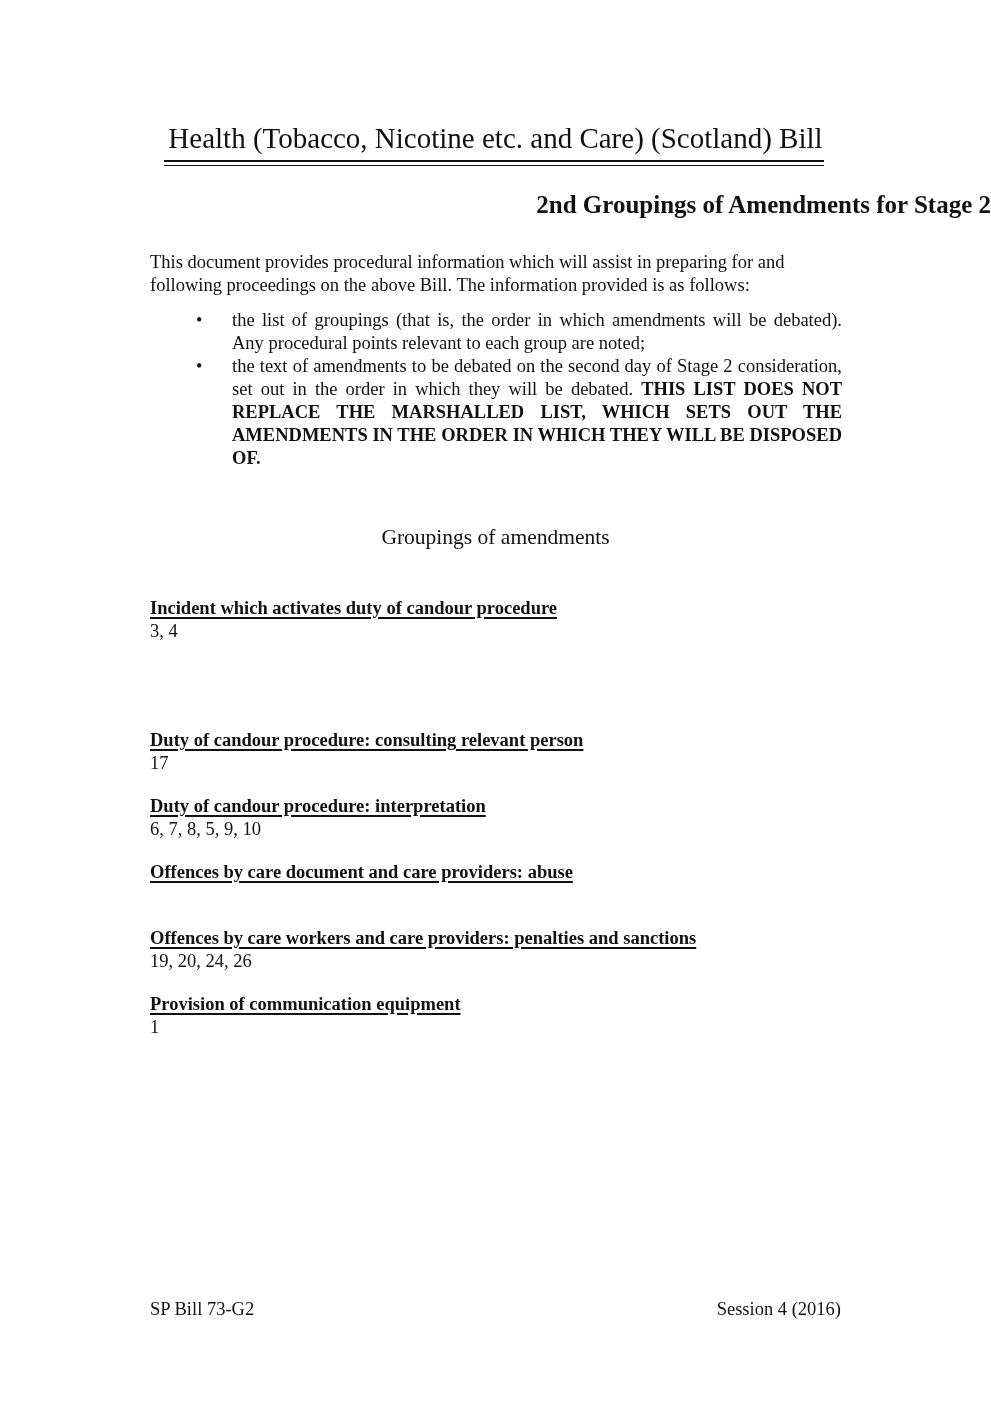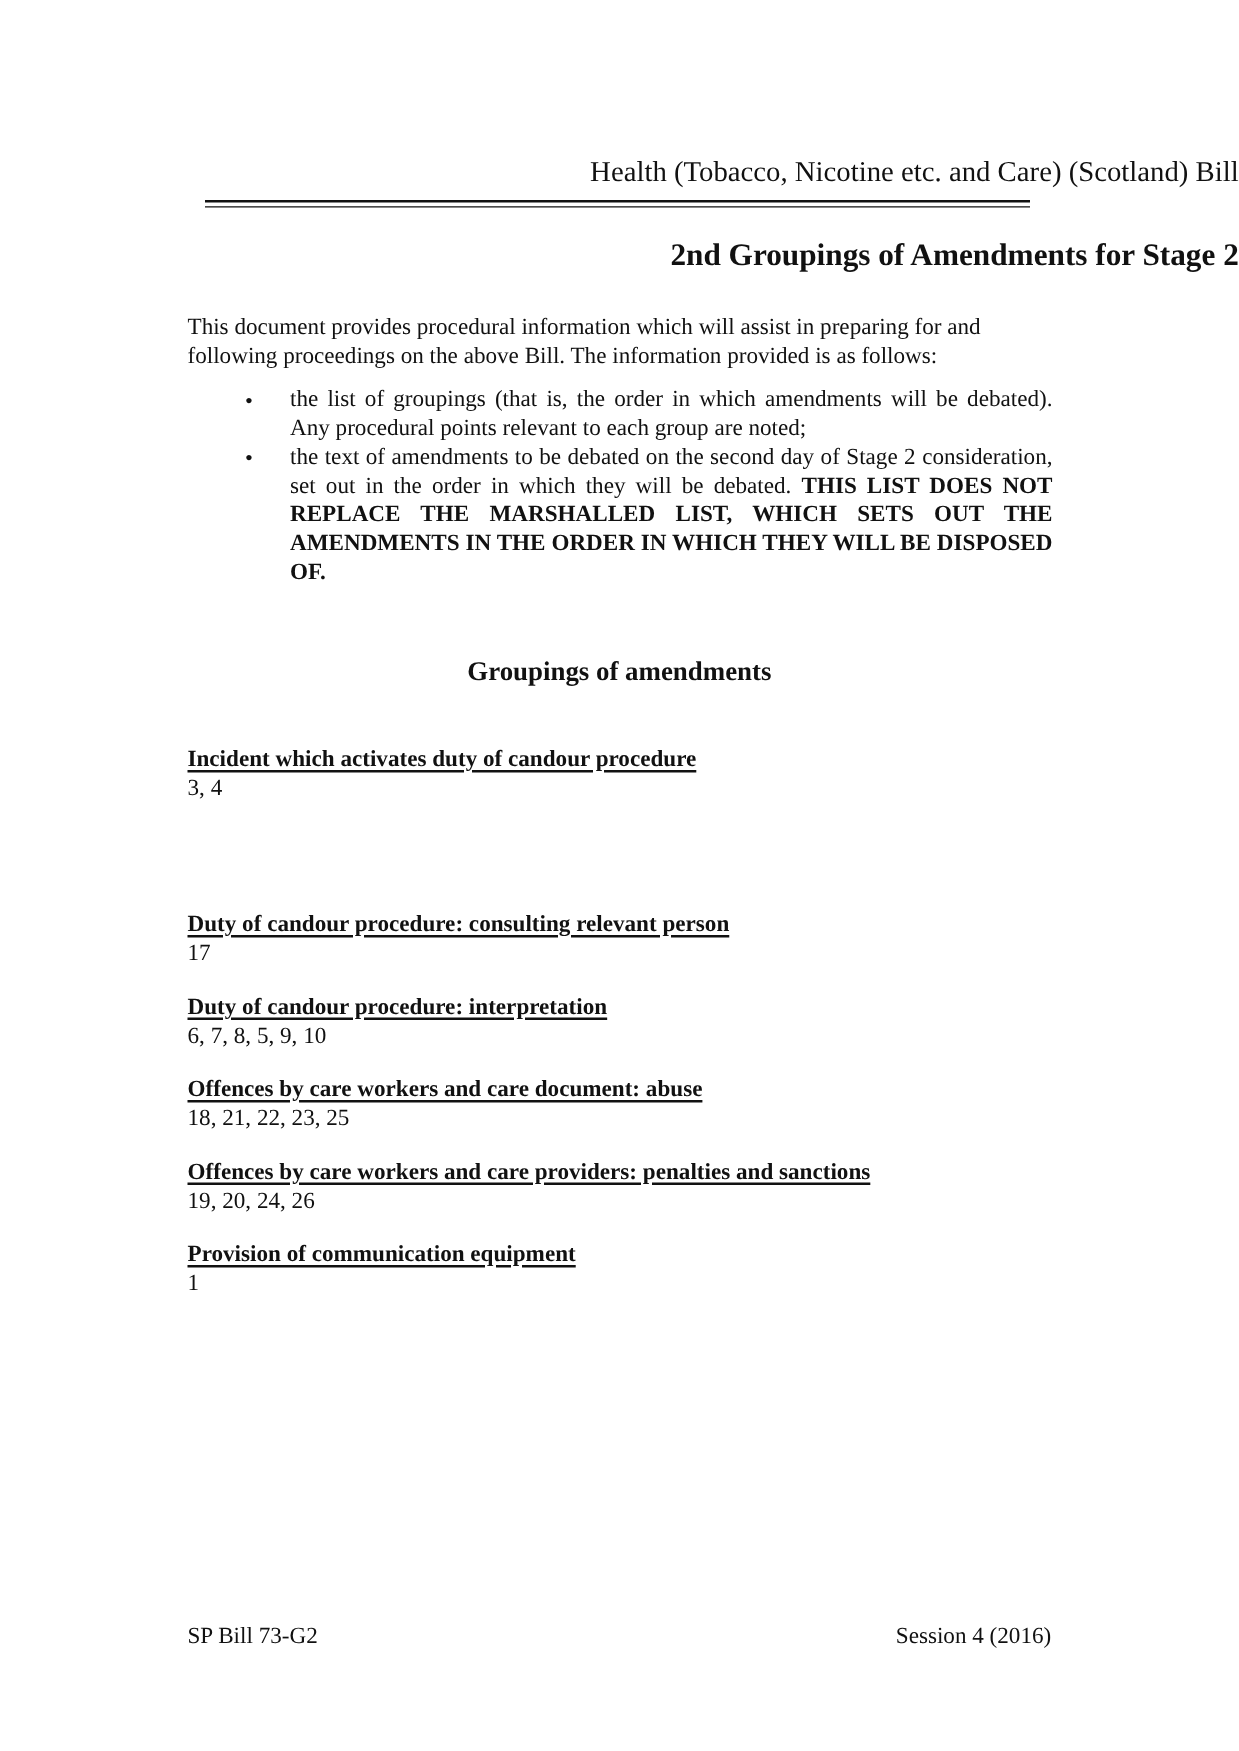--- a/index.html
+++ b/index.html
@@ -2,21 +2,21 @@
 <html><head>
   <meta charset="utf-8">
   <style>
     html, body { margin: 0; padding: 0; background: #ffffff; }
     body {
       width: 991px; height: 1401px; position: relative; overflow: hidden;
       font-family: "Liberation Serif", "DejaVu Serif", serif; color: #111;
     }
     .bill-title {
       position: absolute; left: 0; top: 118px; width: 991px;
-      text-align: right; font-size: 23px; line-height: 40px; margin: 0; font-weight: normal;
+      text-align: center; font-size: 29px; line-height: 40px; margin: 0; font-weight: normal;
     }
     .double-rule {
       position: absolute; left: 164px; top: 160px; width: 660px; height: 3px;
       border-top: 2px solid #111; border-bottom: 1px solid #111;
     }
     .doc-subtitle {
       position: absolute; left: 0; top: 188px; width: 991px;
       text-align: right; font-size: 25px; line-height: 34px; font-weight: bold; margin: 0;
     }
     .intro {
@@ -28,21 +28,21 @@
       list-style: none; margin: 0; padding: 0;
       font-size: 18.5px; line-height: 23px;
     }
     .bullets li { position: relative; text-align: justify; margin: 0; }
     .bullets li .dot {
       position: absolute; left: -36px; top: 0; font-size: 18px;
     }
     .bullets li b { font-weight: bold; }
     .section-heading {
       position: absolute; left: 0; top: 522px; width: 991px;
-      text-align: center; font-size: 21.5px; line-height: 30px; font-weight: bold; margin: 0;
+      text-align: center; font-size: 21.5px; line-height: 30px; font-weight: normal; margin: 0;
     }
     .groups { position: absolute; left: 150px; top: 597px; width: 700px; }
     .group { height: 66px; }
     .group-title {
       font-size: 18.5px; line-height: 23px; font-weight: bold;
       text-decoration: underline; text-decoration-thickness: 2px; text-underline-offset: 3px;
       display: block;
     }
     .group-amendments { font-size: 18.5px; line-height: 23px; display: block; }
     .footer-left {
@@ -83,22 +83,21 @@
   </div>
   <div class="group">
     <span class="group-title">Duty of candour procedure: consulting relevant person</span>
     <span class="group-amendments">17</span>
   </div>
   <div class="group">
     <span class="group-title">Duty of candour procedure: interpretation</span>
     <span class="group-amendments">6, 7, 8, 5, 9, 10</span>
   </div>
   <div class="group">
-    <span class="group-title">Offences by care workers and care document: abuse</span>
-    <span class="group-amendments">18, 21, 22, 23, 25</span>
+    <span class="group-title">Offences by care document and care providers: abuse</span>
   </div>
   <div class="group">
     <span class="group-title">Offences by care workers and care providers: penalties and sanctions</span>
     <span class="group-amendments">19, 20, 24, 26</span>
   </div>
   <div class="group">
     <span class="group-title">Provision of communication equipment</span>
     <span class="group-amendments">1</span>
   </div>
 </div>

